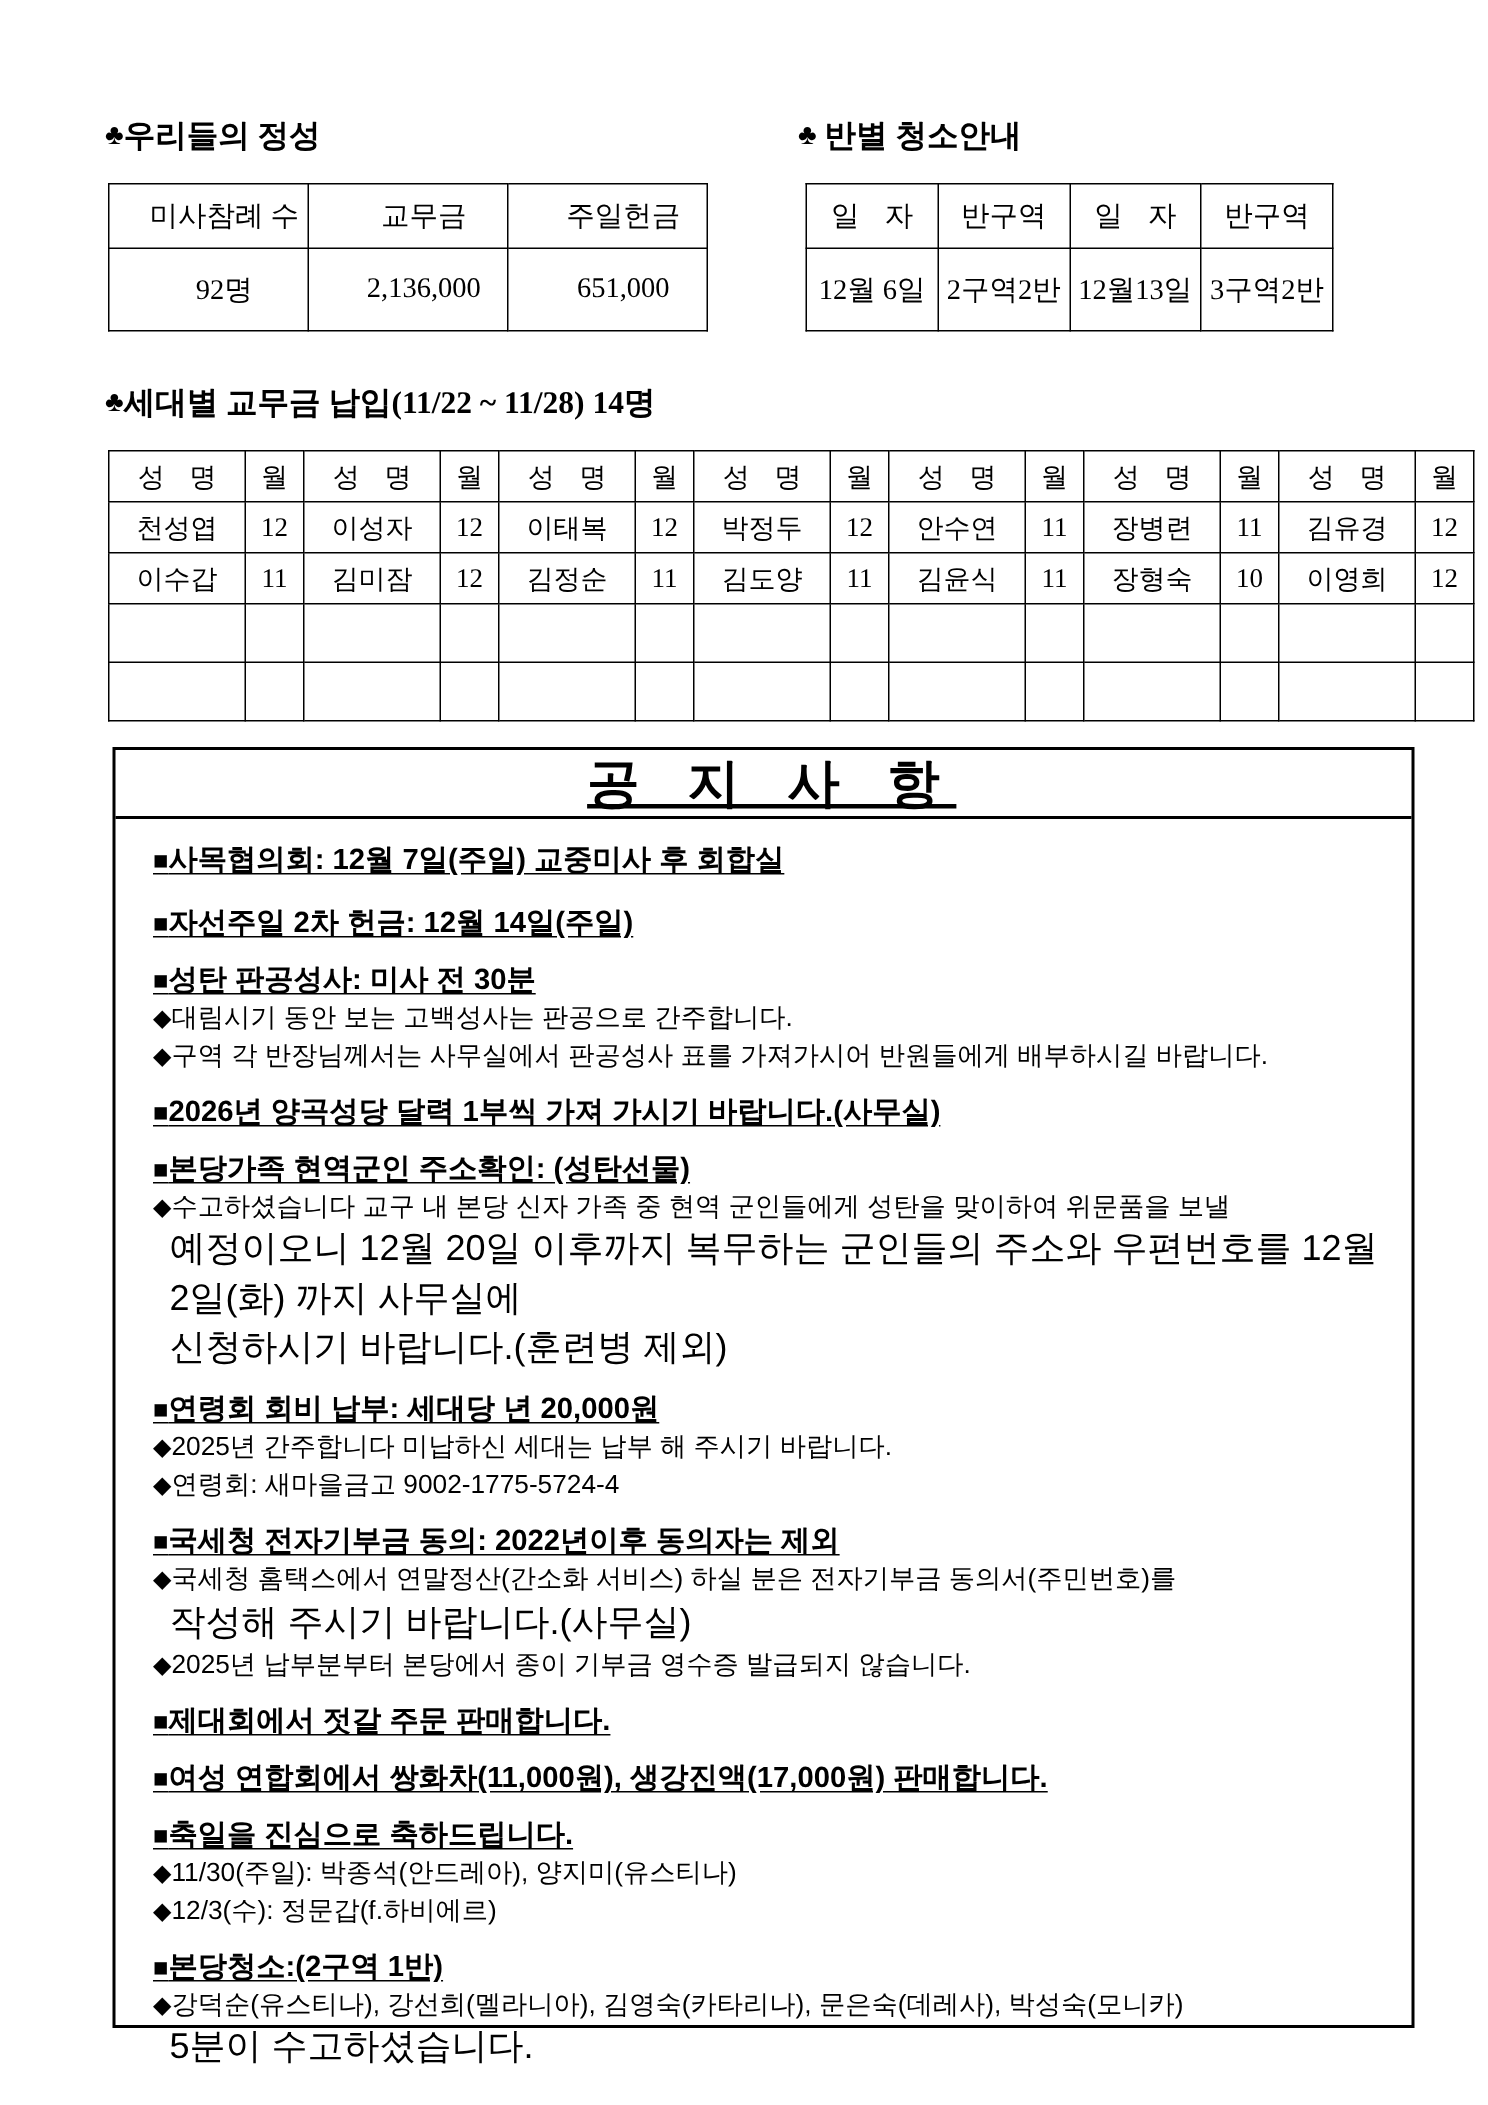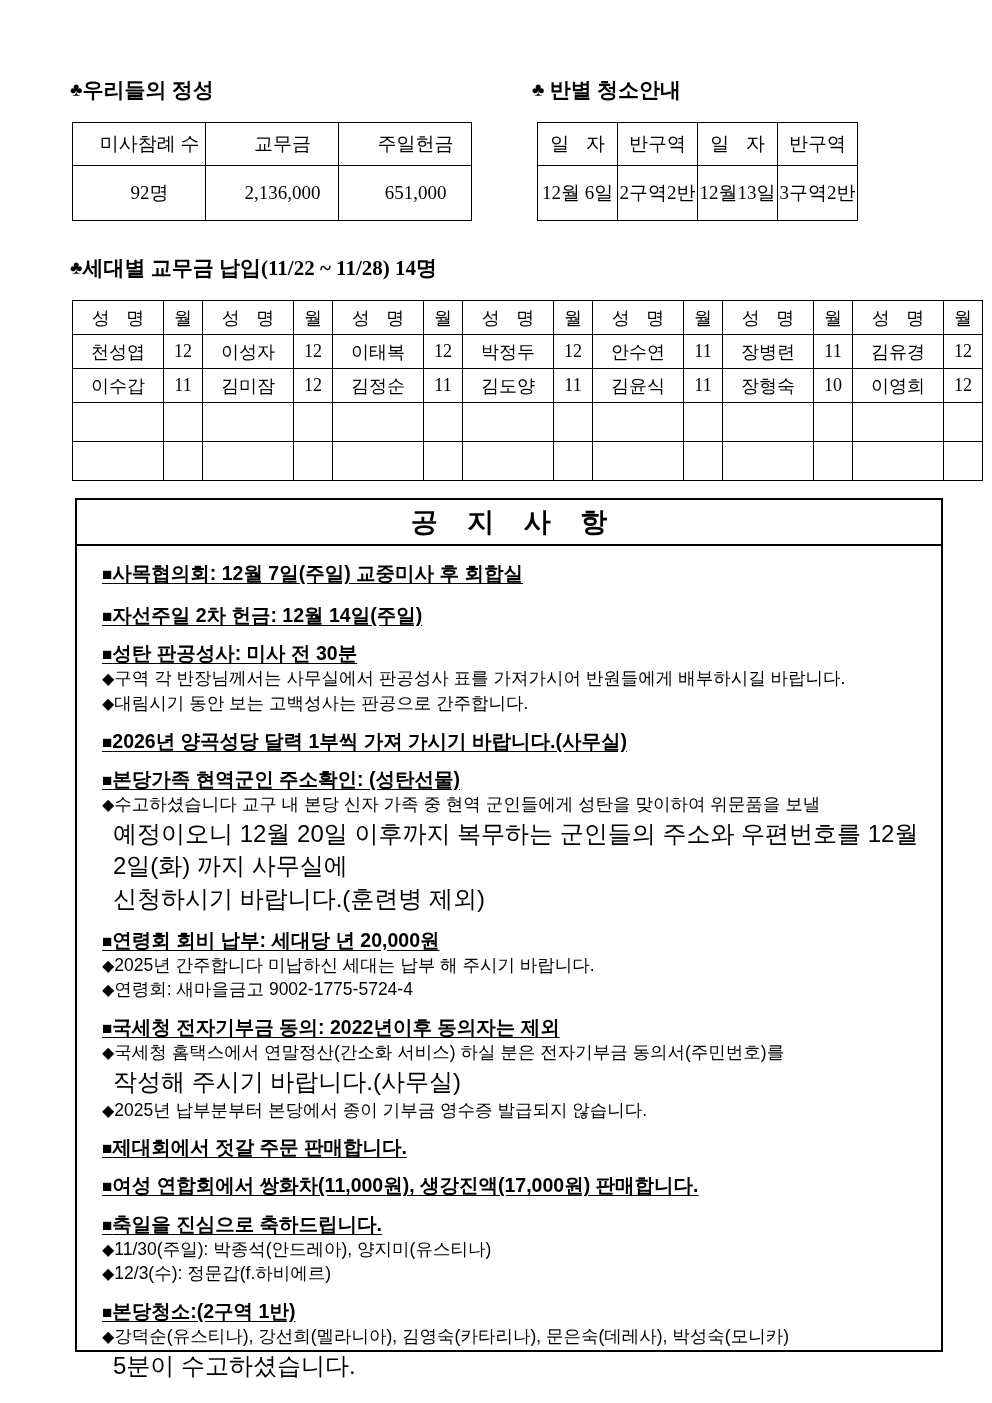--- a/index.html
+++ b/index.html
@@ -42,21 +42,21 @@
     font-size: 19px;
     padding: 0;
   }
 
   
   #offerings-table { position: absolute; left: 72px; top: 122px; width: 400px; }
   #offerings-table td { height: 42px; padding-left: 21px; }
   #offerings-table tr.values td { height: 54px; }
 
   
-  #cleaning-table { position: absolute; left: 537px; top: 122px; width: 321px; }
+  #cleaning-table { position: absolute; left: 537px; top: 122px; width: 352px; }
   #cleaning-table td { height: 42px; }
   #cleaning-table tr.values td { height: 54px; }
 
   
   #dues-table { position: absolute; left: 72px; top: 300px; width: 868px; }
   #dues-table td { height: 33px; font-size: 18px; }
   #dues-table td.mon { width: 38px; }
   #dues-table td.nm  { width: 90px; }
   #dues-table td.hdr-name { letter-spacing: 6px; text-indent: 6px; }
   #dues-table td.blank { height: 38px; }
@@ -81,24 +81,25 @@
   #notice-title-bar {
     border-bottom: 2.2px solid #000000;
     height: 44px;
     display: flex;
     align-items: center;
     justify-content: center;
   }
   #notice-title {
     font-family: "Liberation Sans", "DejaVu Sans", sans-serif;
     font-weight: bold;
-    font-size: 27px;
+    font-size: 35px;
     letter-spacing: 11px;
     text-indent: 11px;
     line-height: 1;
+    text-decoration: underline;
   }
   #notice-body {
     padding: 10px 13px 0 13px;
   }
 
   .notice-item { margin: 0 0 0 12px; }
 
   .n-head {
     font-family: "Liberation Sans", "DejaVu Sans", sans-serif;
     font-weight: bold;
@@ -267,22 +268,22 @@
     </div>
     <div class="gap-md"></div>
 
     <div class="notice-item">
       <div class="n-head"><span class="sq">■</span><span>자선주일 2차 헌금: 12월 14일(주일)</span></div>
     </div>
     <div class="gap-sm"></div>
 
     <div class="notice-item">
       <div class="n-head"><span class="sq">■</span><span>성탄 판공성사: 미사 전 30분</span></div>
+      <p class="n-body"><span class="dia">◆</span><span>대림시기 동안 보는 고백성사는 판공으로 간주합니다.</span></p>
       <p class="n-body"><span class="dia">◆</span><span>구역 각 반장님께서는 사무실에서 판공성사 표를 가져가시어 반원들에게 배부하시길 바랍니다.</span></p>
-      <p class="n-body"><span class="dia">◆</span><span>대림시기 동안 보는 고백성사는 판공으로 간주합니다.</span></p>
     </div>
     <div class="gap-sm"></div>
 
     <div class="notice-item">
       <div class="n-head"><span class="sq">■</span><span>2026년 양곡성당 달력 1부씩 가져 가시기 바랍니다.(사무실)</span></div>
     </div>
     <div class="gap-sm"></div>
 
     <div class="notice-item">
       <div class="n-head"><span class="sq">■</span><span>본당가족 현역군인 주소확인: (성탄선물)</span></div>

